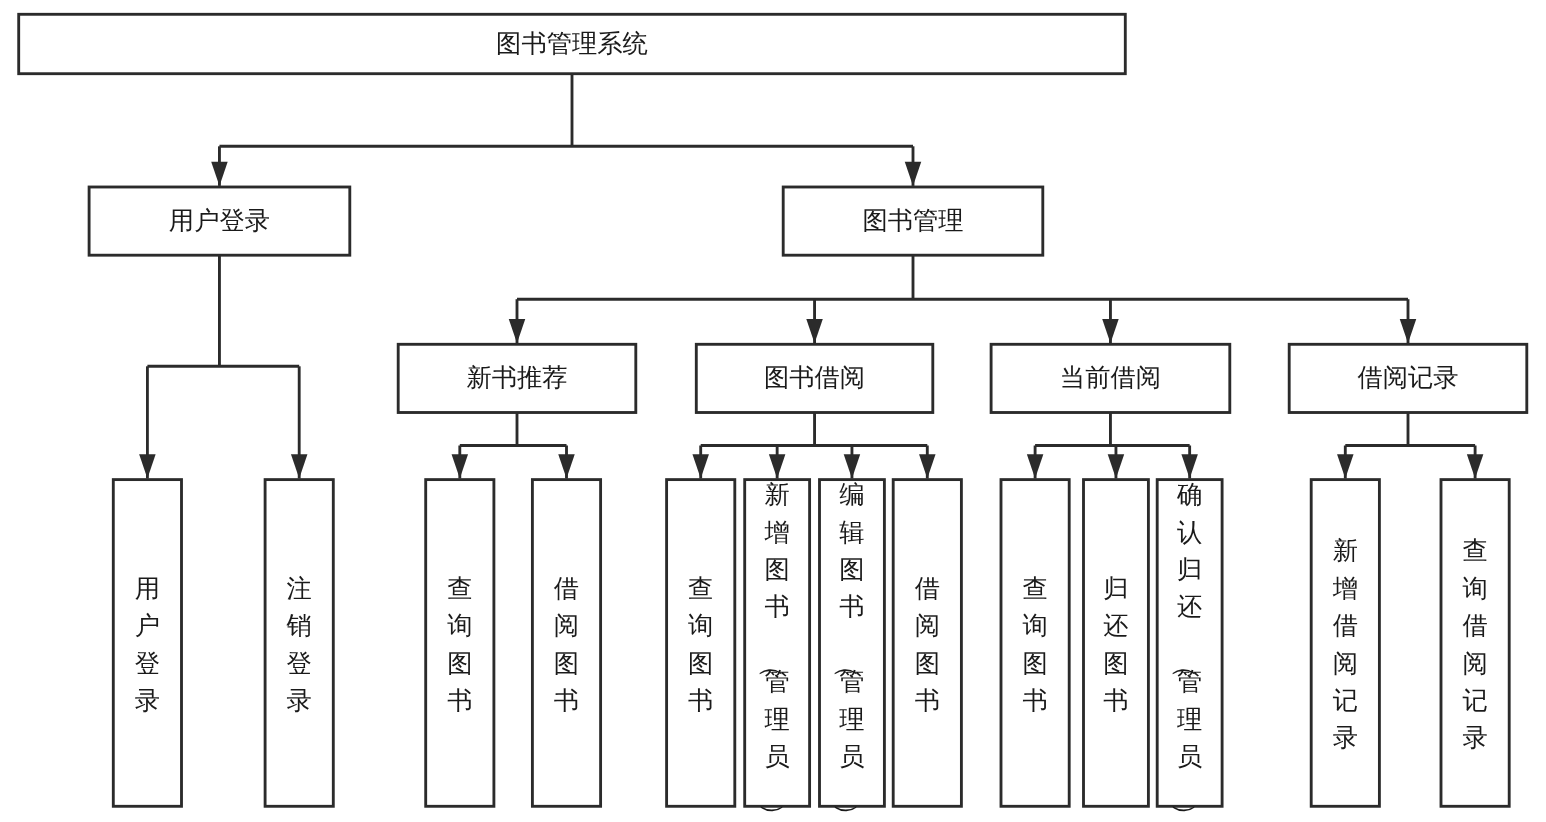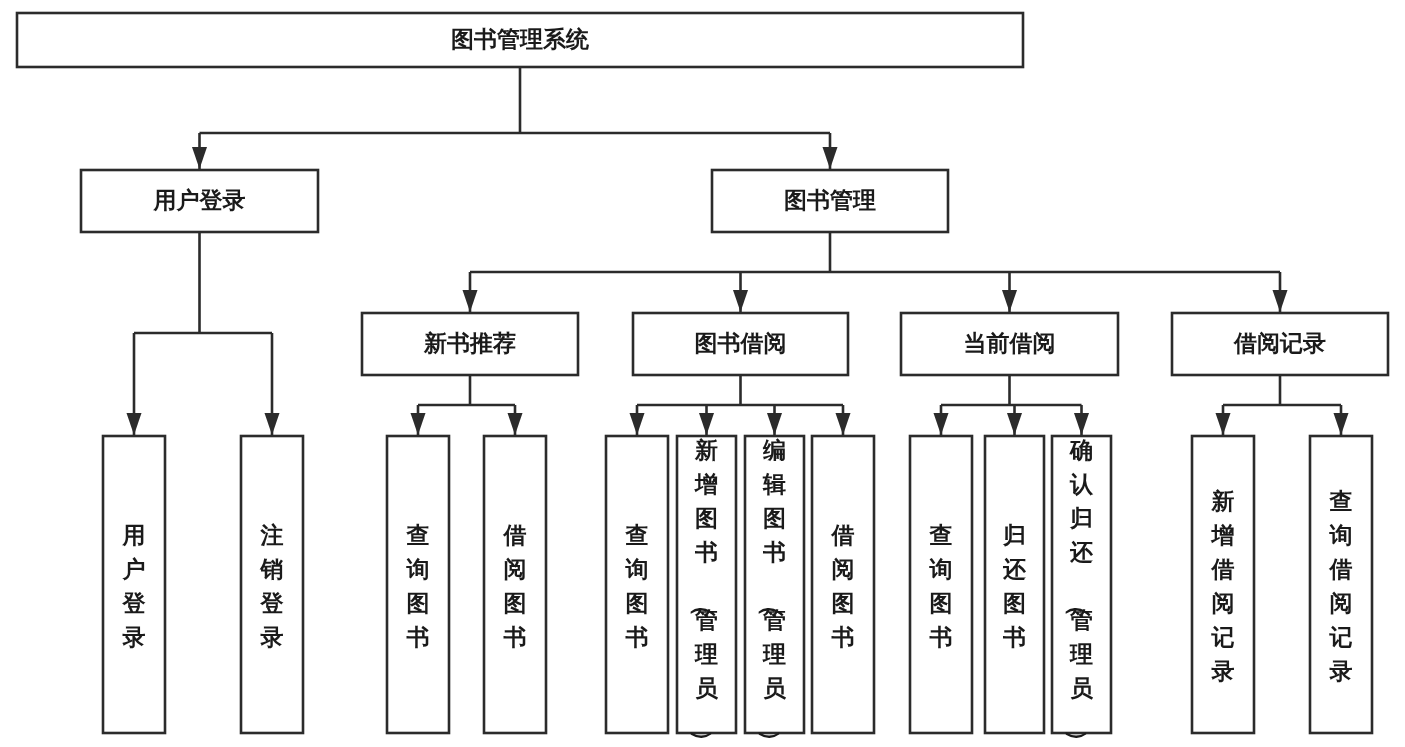--- a/index.html
+++ b/index.html
@@ -10,21 +10,20 @@
   body {
     width: 1405px;
     height: 747px;
     font-family: "Liberation Sans", "DejaVu Sans", sans-serif;
     overflow: hidden;
   }
   #diagram-root {
     position: relative;
     width: 1405px;
     height: 600px;
-    font-weight: bold;
   }
   svg.diagram {
     display: block;
     width: 1405px;
     height: 747px;
   }
   .node-box {
     fill: #ffffff;
     stroke: #2b2b2b;
     stroke-width: 2.6;

